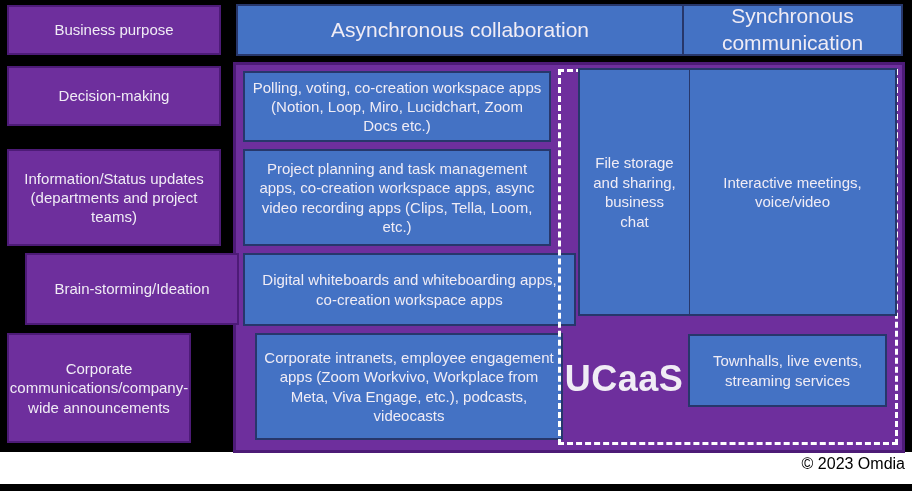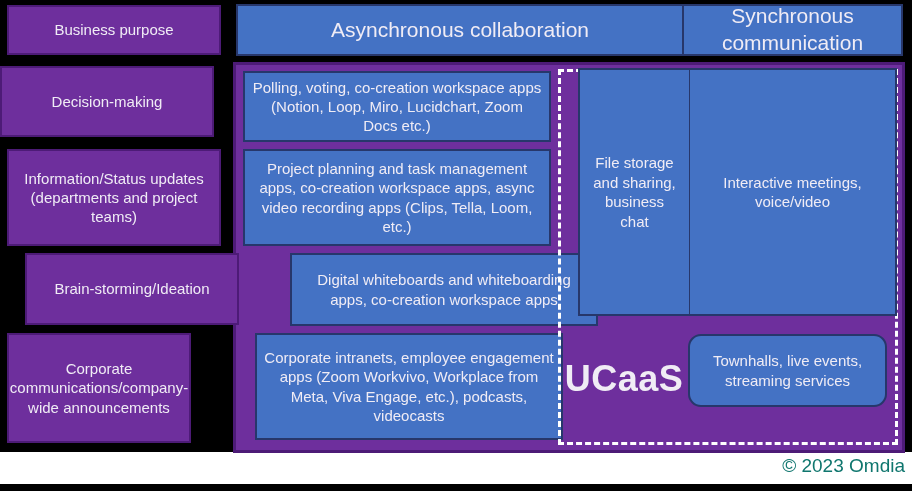--- a/index.html
+++ b/index.html
@@ -44,21 +44,21 @@
   .purple{
     background:var(--purple-fill);
     border:2px solid var(--purple-border);
   }
   .blue{
     background:var(--blue-fill);
     border:2px solid var(--blue-border);
   }
   
   .bp-header{left:7px;top:5px;width:214px;height:50px;}
-  .row-purpose-0{left:0;top:66px;width:214px;height:71px;}
+  .row-purpose-0{left:7px;top:66px;width:214px;height:60px;}
   .row-purpose-1{left:7px;top:149px;width:214px;height:97px;}
   .row-purpose-2{left:25px;top:253px;width:214px;height:72px;}
   .row-purpose-3{left:7px;top:333px;width:184px;height:110px;}
   
   .header-band{
     position:absolute;left:236px;top:4px;width:667px;height:52px;
     display:flex;box-sizing:border-box;
     background:var(--blue-fill);
     border:2px solid var(--blue-border);
   }
@@ -72,21 +72,21 @@
   
   .main-container{
     position:absolute;left:233px;top:62px;width:672px;height:391px;
     box-sizing:border-box;
     background:var(--purple-fill);
     border:3px solid var(--purple-border);
   }
   
   .row-apps-0{left:243px;top:71px;width:308px;height:71px;}
   .row-apps-1{left:243px;top:149px;width:308px;height:97px;}
-  .row-apps-2{left:243px;top:253px;width:308px;height:73px;margin-left:47px;}
+  .row-apps-2{left:243px;top:253px;width:333px;height:73px;}
   .row-apps-3{left:243px;top:333px;width:308px;height:107px;margin-left:12px;}
   
   .ucaas-region{
     position:absolute;left:558px;top:69px;width:340px;height:376px;
     box-sizing:border-box;
     border:3px dashed var(--dash-white);
   }
   .big-blue{
     position:absolute;left:578px;top:68px;width:319px;height:248px;
     box-sizing:border-box;
@@ -100,24 +100,24 @@
     font-size:15px;line-height:1.3;box-sizing:border-box;padding:4px 10px;
   }
   .big-blue .cell.left{width:110px;border-right:1px solid var(--blue-border);}
   .big-blue .cell.right{flex:1;}
   .ucaas-label{
     position:absolute;left:560px;top:354px;width:128px;height:50px;
     display:flex;align-items:center;justify-content:center;
     color:var(--text-light);
     font-size:36px;font-weight:bold;letter-spacing:0.5px;
   }
-  .townhalls{left:688px;top:334px;width:199px;height:73px;border-radius:13px;}
+  .townhalls{left:688px;top:334px;width:199px;height:73px;}
   .copyright{
     position:absolute;right:7px;top:455px;
-    color:#0f766e;font-size:19px;text-align:center;
+    color:#000000;font-size:16px;text-align:center;
   }
 </style>
 </head>
 <body>
 
 <div class="canvas">
 
   <div class="black-area"></div>
 
   <div class="box purple bp-header">Business purpose</div>

